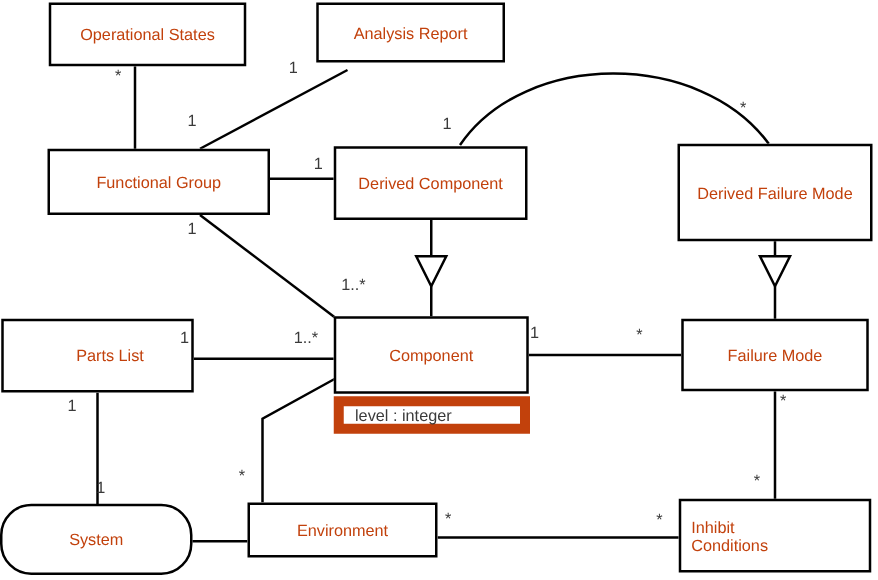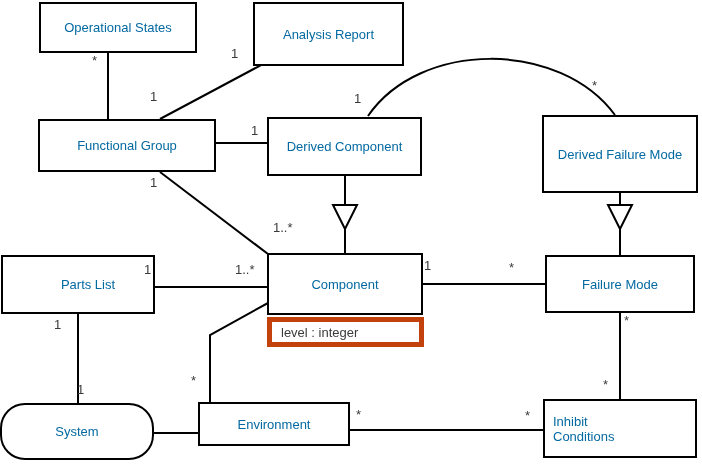--- a/index.html
+++ b/index.html
@@ -23,35 +23,35 @@
     height: 464px;
   }
   .node {
     position: absolute;
     box-sizing: border-box;
     border: 2px solid #000000;
     background: #ffffff;
     display: flex;
     align-items: center;
     justify-content: center;
-    color: #0369a1;
+    color: #c2410c;
     font-size: 13px;
     line-height: 15px;
     text-align: center;
   }
   .node.align-left {
     justify-content: flex-start;
     text-align: left;
     padding-left: 8px;
     white-space: pre-line;
   }
   .attr-box {
     position: absolute;
     box-sizing: border-box;
-    border: 5px solid #c2410c;
+    border: 8px solid #c2410c;
     background: #ffffff;
     display: flex;
     align-items: center;
     justify-content: flex-start;
     padding-left: 9px;
     color: #3a3a3a;
     font-size: 13px;
   }
   .mult {
     position: absolute;
@@ -88,21 +88,21 @@
     <g stroke="#000000" stroke-width="2" fill="#ffffff">
       <polygon points="333,205 357,205 345,229"></polygon>
       <polygon points="608,205 632,205 620,229"></polygon>
     </g>
   </svg>
 
   <div id="nodes">
       <div class="node" style="left: 39px; top: 2px; width: 158px; height: 51px;">
         <span>Operational States</span>
       </div>
-      <div class="node" style="left: 253px; top: 2px; width: 151px; height: 64px; justify-content: center;">
+      <div class="node" style="left: 253px; top: 2px; width: 151px; height: 48px; justify-content: center;">
         <span>Analysis Report</span>
       </div>
       <div class="node" style="left: 38px; top: 119px; width: 178px; height: 53px;">
         <span>Functional Group</span>
       </div>
       <div class="node" style="left: 267px; top: 117px; width: 155px; height: 59px;">
         <span>Derived Component</span>
       </div>
       <div class="node" style="left: 542px; top: 115px; width: 156px; height: 78px;">
         <span>Derived Failure Mode</span>

